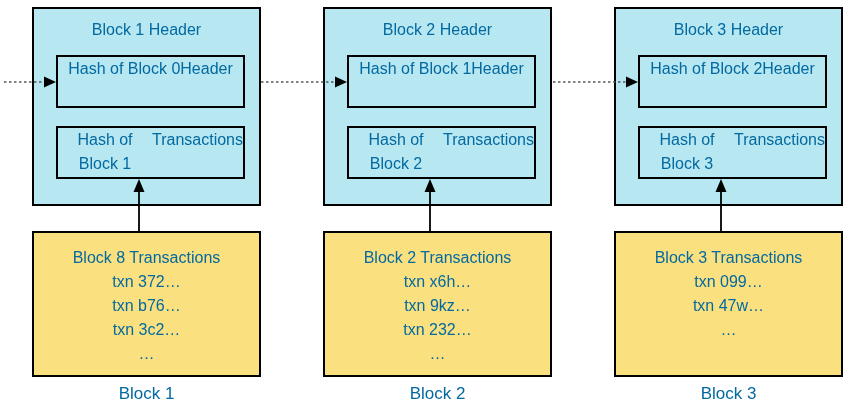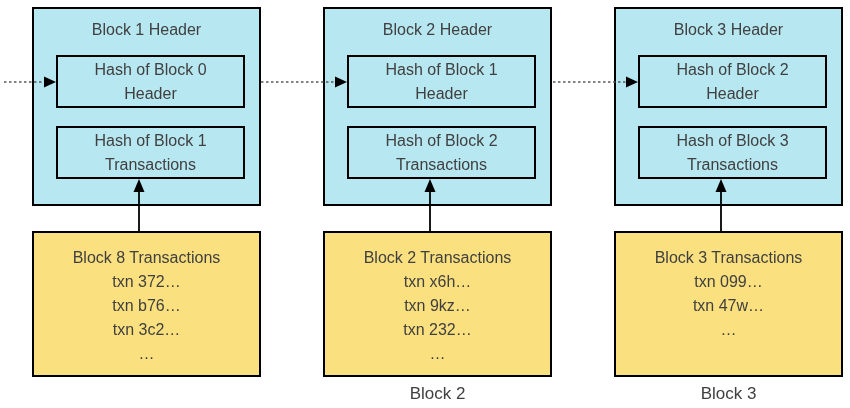--- a/index.html
+++ b/index.html
@@ -1,31 +1,31 @@
 <!DOCTYPE html>
 <html><head>
 <meta charset="utf-8">
 <style>
   html,body{margin:0;padding:0;background:#ffffff;}
   .canvas{
     position:relative;width:850px;height:407px;background:#ffffff;overflow:hidden;
-    font-family:"Liberation Sans",sans-serif;color:#404040;font-size:16px;
+    font-family:"Liberation Sans",sans-serif;color:#0369a1;font-size:16px;
   }
   .block{position:absolute;top:0;width:229px;height:408px;}
   .b0{left:32px;} .b1{left:323px;} .b2{left:614px;}
 
   .header-box{
     position:absolute;top:7px;left:0;right:0;height:199px;
     background:#b7e7f0;border:2px solid #000;box-sizing:border-box;
   }
   .header-title{margin-top:9px;text-align:center;line-height:24px;}
   .hash-box{
     position:absolute;left:22px;right:14px;height:53px;
     background:#b7e7f0;border:2px solid #000;box-sizing:border-box;
-    display:flex;flex-direction:column;justify-content:center;
+    display:flex;flex-direction:row;justify-content:center;
     text-align:center;line-height:24px;
   }
   .hash-prev{top:46px;}
   .hash-txn{top:117px;}
 
   .txn-box{
     position:absolute;top:231px;left:0;right:0;height:146px;
     background:#fae07e;border:2px solid #000;box-sizing:border-box;
     text-align:center;padding-top:13px;
   }
@@ -55,20 +55,21 @@
         <div>Transactions</div>
       </div>
     </div>
     <div class="txn-box">
       <div class="txn-line">Block 8 Transactions</div>
       <div class="txn-line">txn 372…</div>
       <div class="txn-line">txn b76…</div>
       <div class="txn-line">txn 3c2…</div>
       <div class="txn-line">…</div>
     </div>
+    <div class="block-label">Block 1</div>
   </div>
 
   <div class="block b1">
     <div class="header-box">
       <div class="header-title">Block 2 Header</div>
       <div class="hash-box hash-prev">
         <div>Hash of Block 1</div>
         <div>Header</div>
       </div>
       <div class="hash-box hash-txn">

